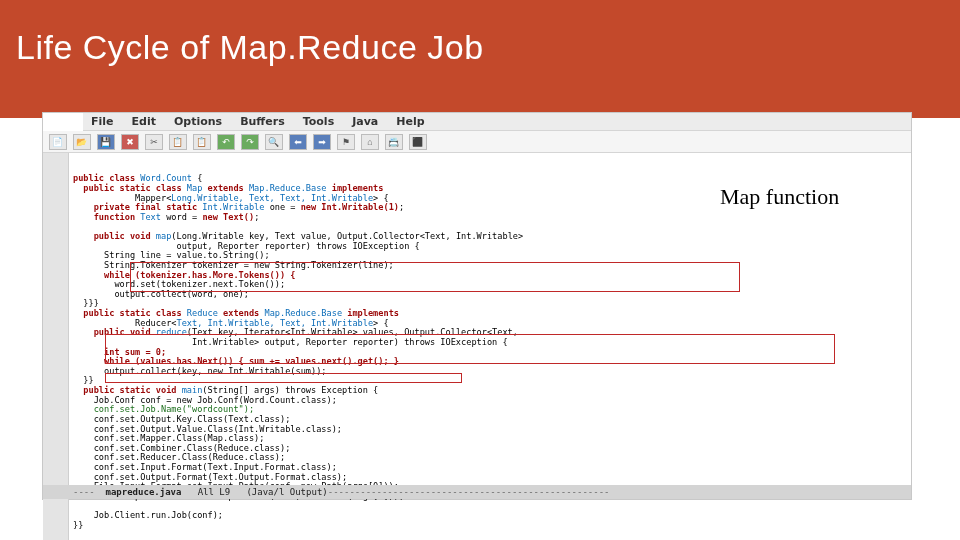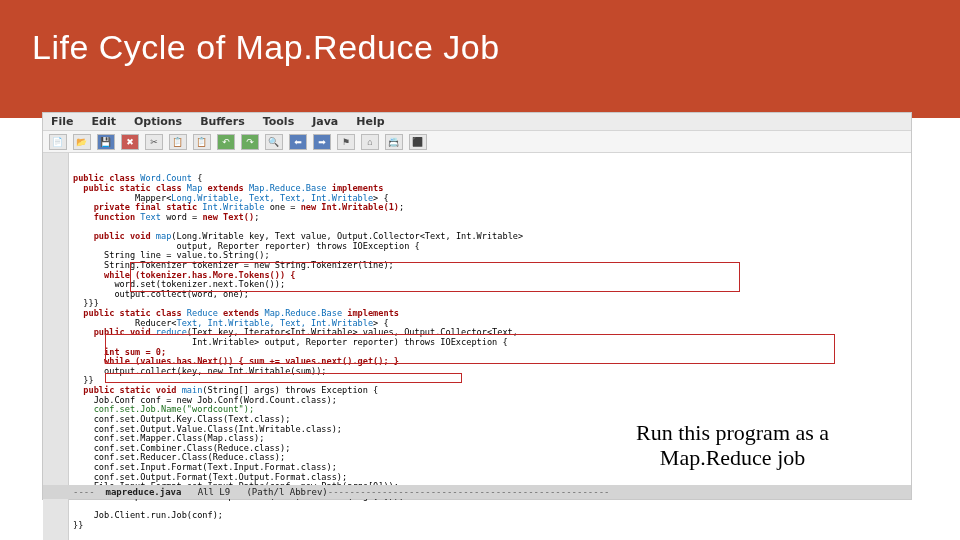--- a/index.html
+++ b/index.html
@@ -1,24 +1,24 @@
 <!DOCTYPE html>
 <html><head>
 <meta charset="utf-8">
 <style>
   * { margin:0; padding:0; box-sizing:border-box; }
   body { width:960px; height:540px; background:#fff; font-family:Arial,Helvetica,sans-serif; overflow:hidden; }
   .slide { width:100%; height:100%; position:relative; }
-  .header { background:#c3492b; height:118px; padding:28px 0 0 32px; }
+  .header { background:#c3492b; height:118px; padding:28px 0 0 16px; }
   .header h1 { color:#fff; font-size:34px; font-weight:400; letter-spacing:0.5px; }
   .editor { position:absolute; left:42px; top:112px; width:870px; height:388px; background:#fff;
             border:1px solid #c8c8c8; }
   .menubar { height:18px; background:#ececec; border-bottom:1px solid #d5d5d5;
              display:flex; gap:18px; padding:2px 8px; font-size:11px; color:#333;
-             font-family:"DejaVu Sans",Arial,sans-serif; font-weight:bold;}
+             font-family:"DejaVu Sans",Arial,sans-serif; font-weight:bold;margin-left:40px;}
   .menubar span { cursor:default; }
   .toolbar { height:22px; background:#f5f5f5; border-bottom:1px solid #d5d5d5;
              display:flex; gap:6px; padding:2px 6px; align-items:center; }
   .tbtn { width:18px; height:16px; background:#e8e8e8; border:1px solid #bcbcbc;
           display:flex; align-items:center; justify-content:center; font-size:9px; color:#555;}
   .tbtn.blue  { background:#5a7fbb; color:#fff;}
   .tbtn.green { background:#6bab5f; color:#fff;}
   .tbtn.red   { background:#c85a54; color:#fff;}
   .code { font-family:"DejaVu Sans Mono",Consolas,monospace; font-size:8.6px; line-height:1.12;
           white-space:pre; padding:2px 2px 2px 30px; color:#000; position:relative;}
@@ -109,24 +109,23 @@
 <span>    File.Output.Format.set.Output.Path(conf, new Path(args[1]));</span>
 <span></span>
 <span>    Job.Client.run.Job(conf);</span>
 <span>}}</span>
     </div>
 
     <div class="status">
       <span style="color:#666">----</span>&nbsp;&nbsp;
       <b>mapreduce.java</b>&nbsp;&nbsp;&nbsp;
       <span>All L9</span>&nbsp;&nbsp;&nbsp;
-      <span>(Path/l Abbrev)</span>
+      <span>(Java/l Output)</span>
       <span style="color:#666">----------------------------------------------------</span>
     </div>
   </div>
 
   <div class="rule" style="left:130px; top:262px; width:610px; height:30px;"></div>
   <div class="rule" style="left:105px; top:334px; width:730px; height:30px;"></div>
   <div class="rule" style="left:105px; top:373px; width:357px; height:10px;"></div>
 
-  <div class="callout" style="left:636px; top:420px; white-space:pre-line;">Run this program as a
-Map.Reduce job</div>
+  <div class="callout" style="left:720px; top:184px;">Map function</div>
 </div>
 
 </body></html>

